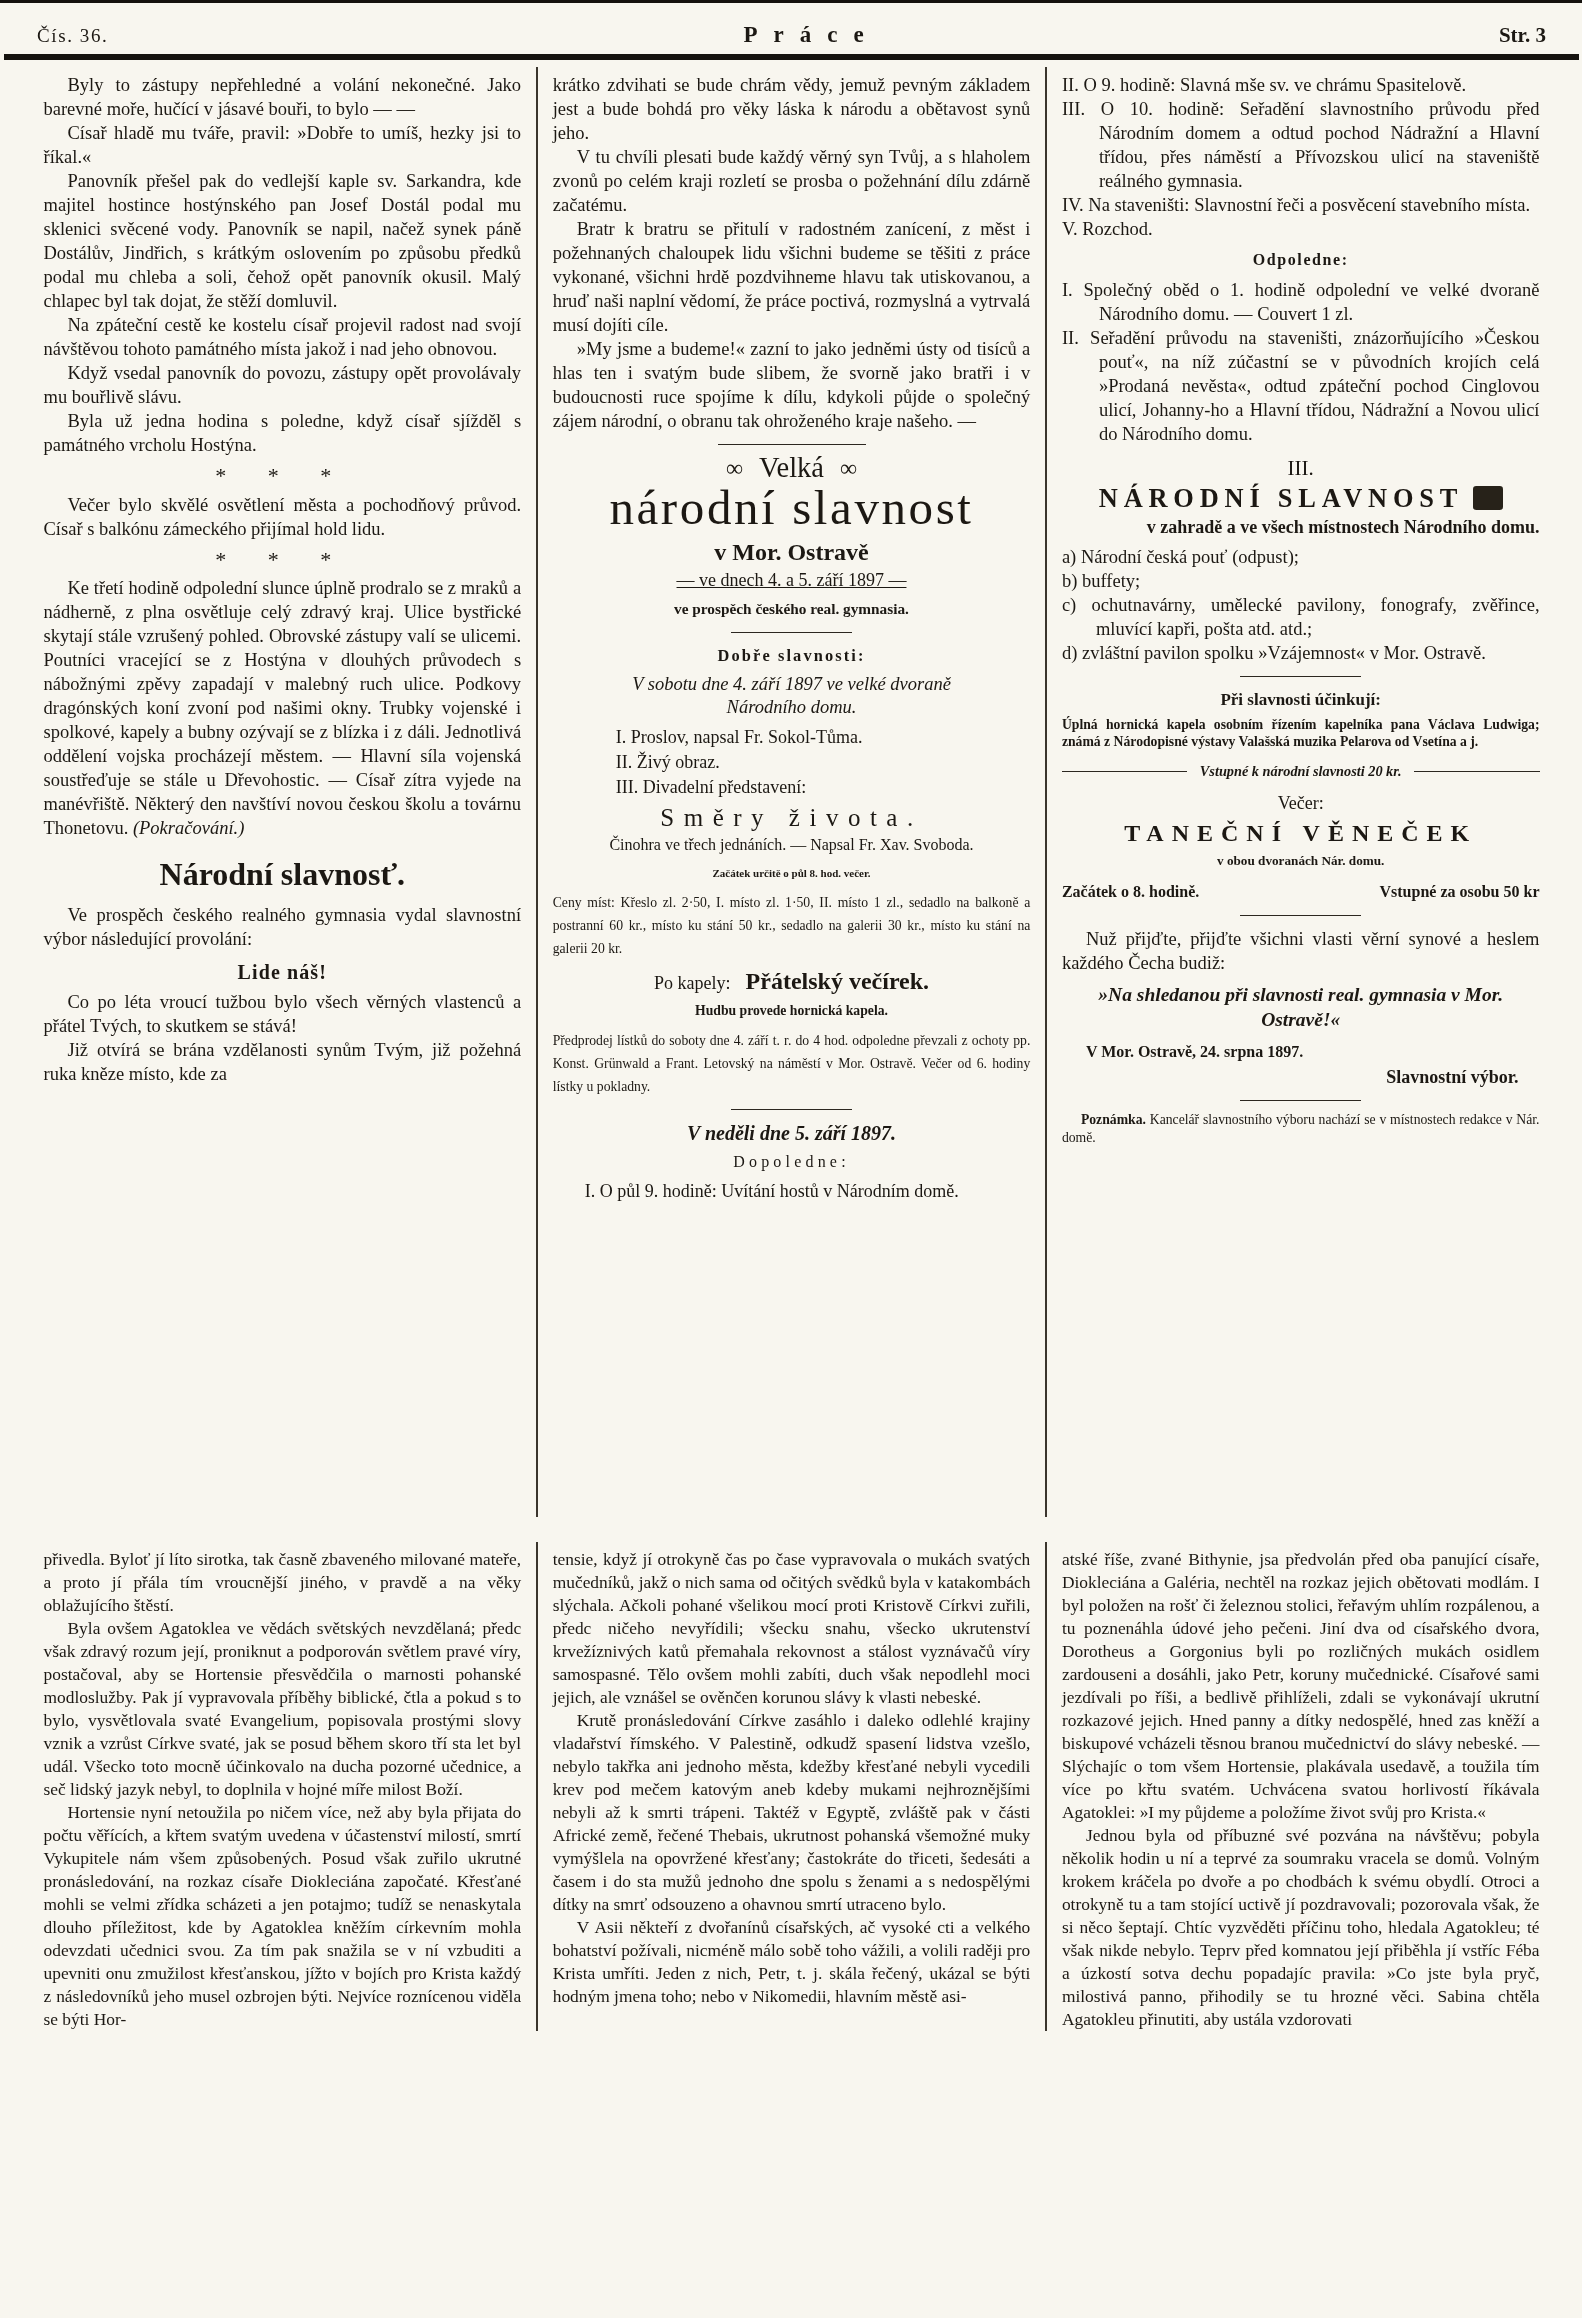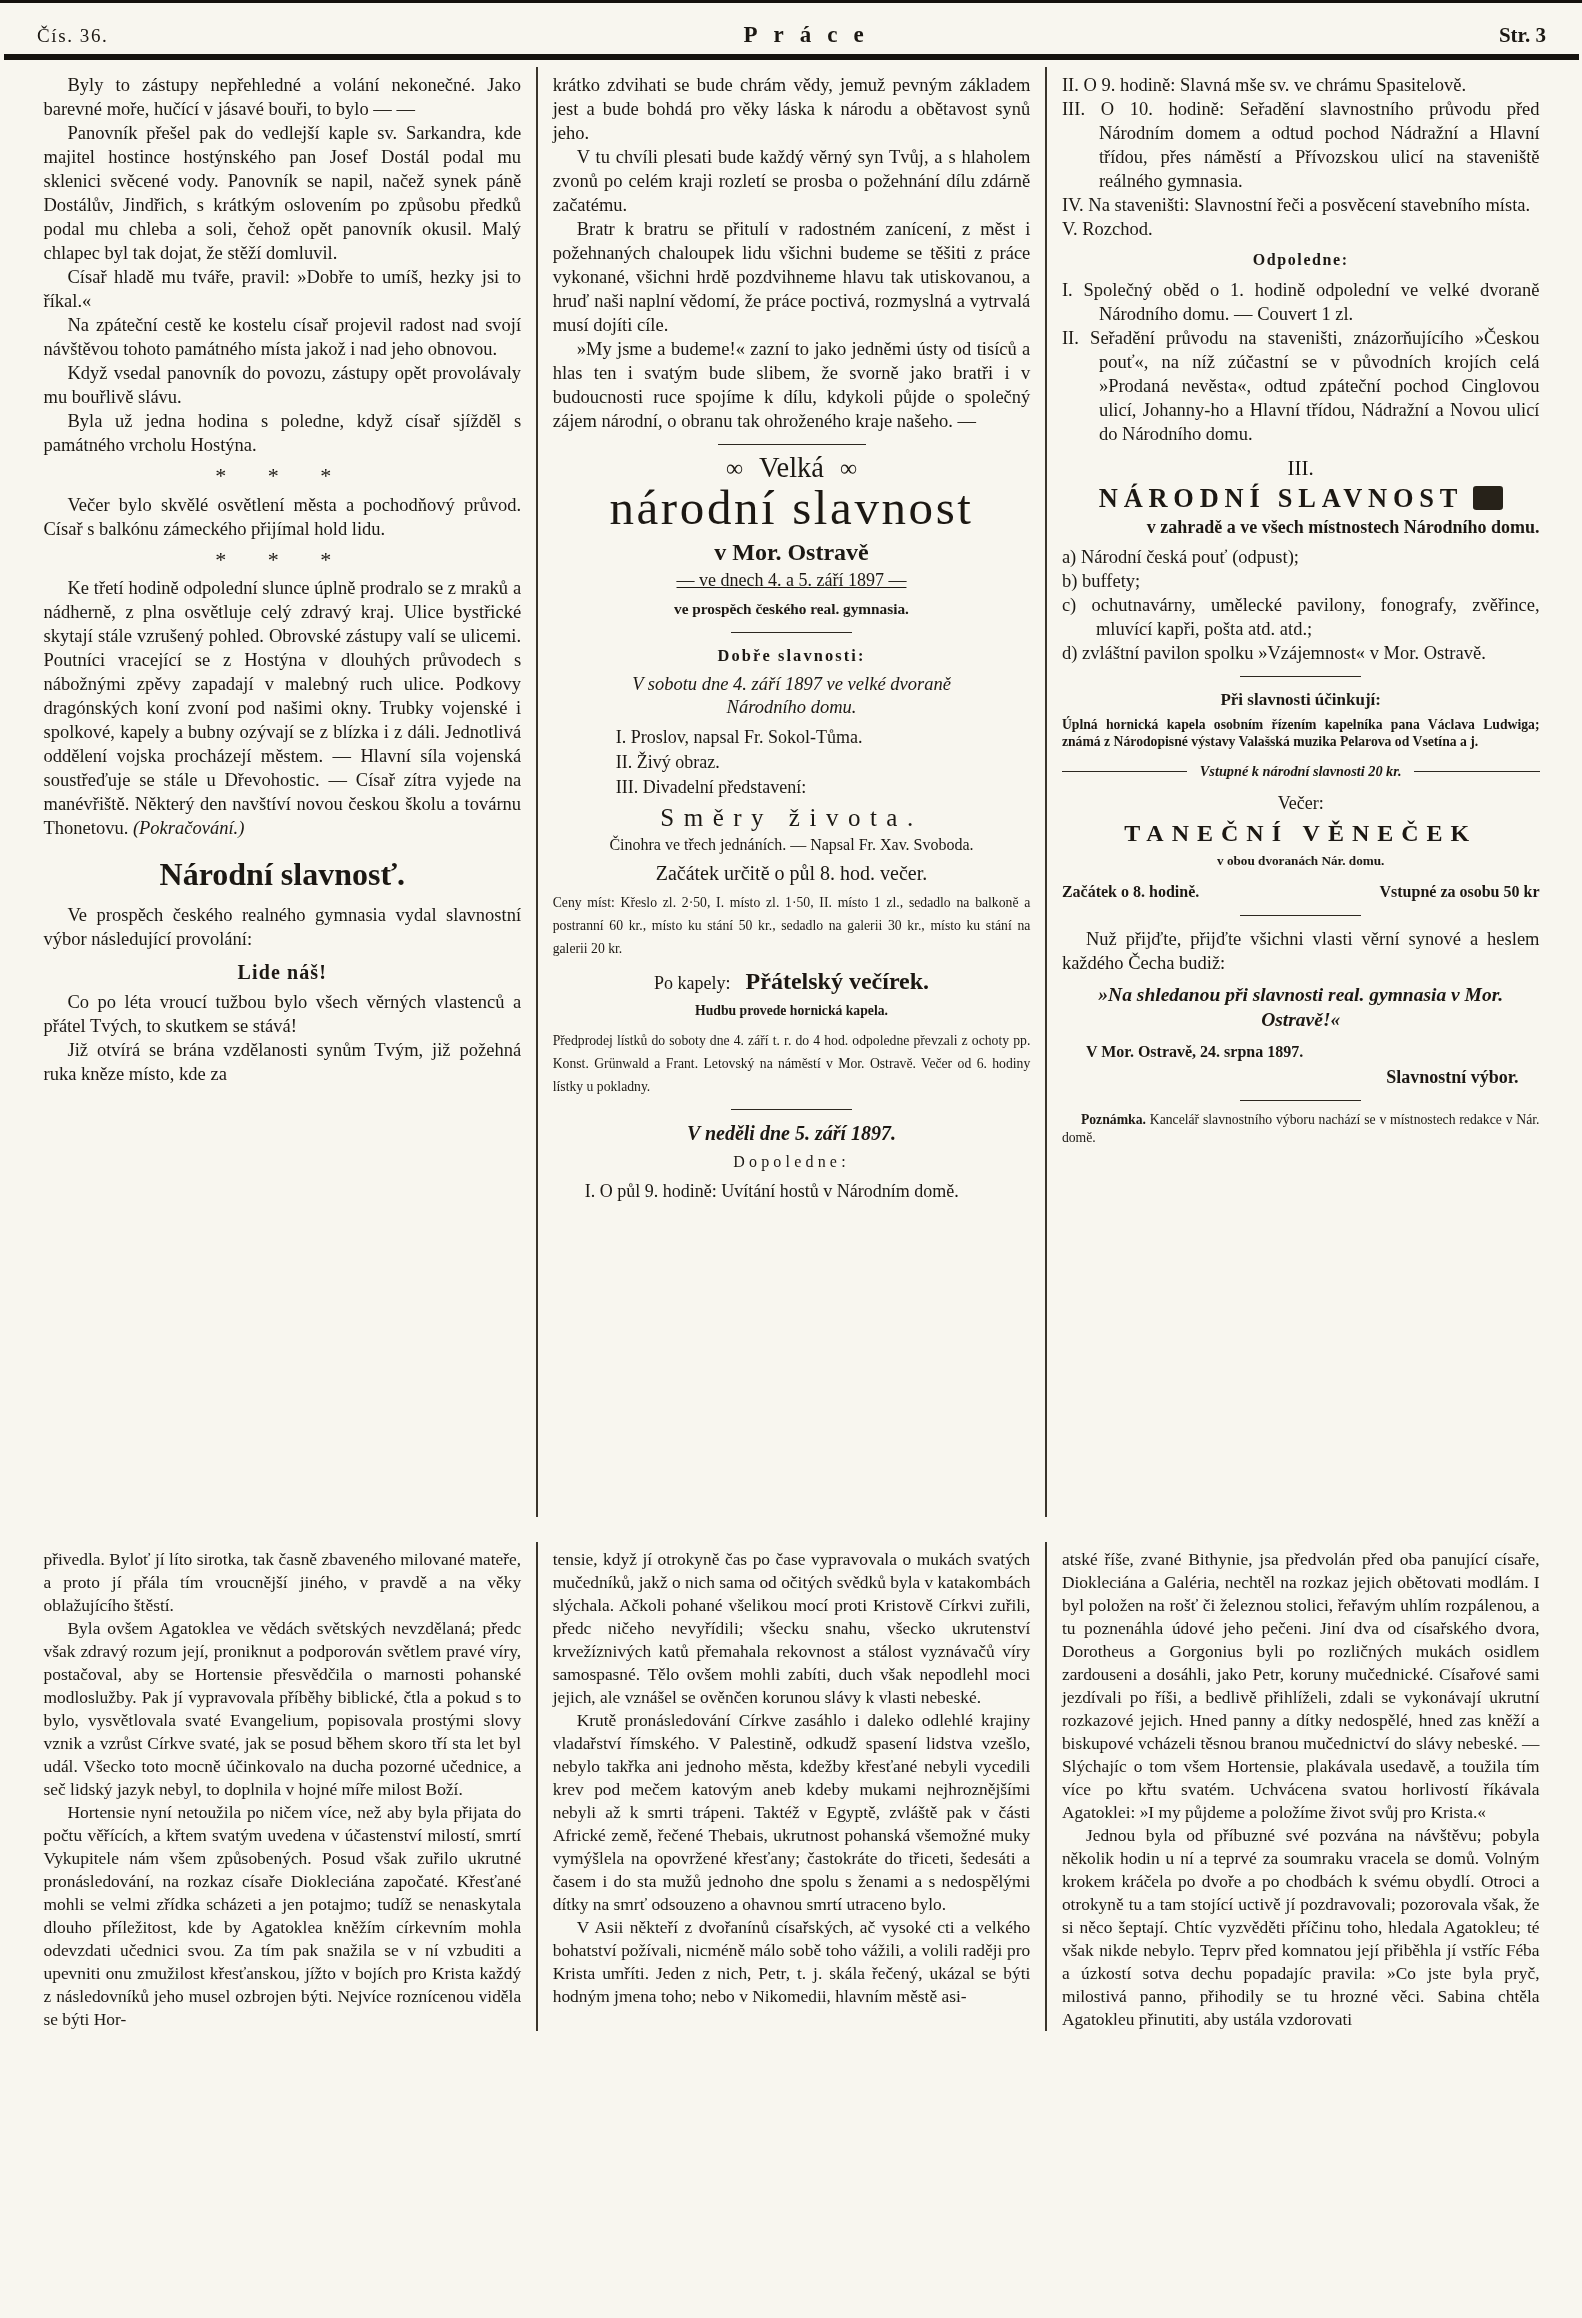--- a/index.html
+++ b/index.html
@@ -47,21 +47,21 @@
   .ad-title { font-size:49px; font-weight:normal; letter-spacing:2.6px; line-height:1.05; margin:2.1px 0 6.3px; white-space:nowrap; }
   .ad-place { font-size:24px; font-weight:bold; margin-bottom:4px; }
   .ad-dates { font-size:18px; margin:4.2px 0 5.3px;text-decoration:underline; }
   .ad-benefit { font-size:15.3px; font-weight:bold; margin:2.1px 0; }
   .ad-proglabel { font-size:16.4px; font-weight:bold; letter-spacing:2.1px; margin:3.2px 0 5.3px; }
   .ad-saturday { font-style:italic; font-size:18.5px; line-height:1.25; max-width:370px; margin:3.2px auto 5.3px; }
   .ad-items { text-align:left; margin:3.2px 0 2.1px 63px; }
   .ad-items p { text-indent:0; font-size:18px; line-height:25px; }
   .play-title { font-size:25px; letter-spacing:9.5px; margin:6.3px 0 5.3px; }
   .play-desc { font-size:16px; line-height:1.3; max-width:433px; margin:1.1px auto 5.3px; }
-  .start-line { font-size:20px; font-weight:normal; margin:4.2px 0 6.3px; }
+  .start-line { font-size:11px; font-weight:bold; margin:4.2px 0 6.3px; }
   .small-just { font-size:13.7px; line-height:23px; text-align:justify; text-indent:0; margin:3.2px 0; }
   .after-line { margin:8.4px 0 4.2px; }
   .after-label { font-size:18px; margin-right:10.6px; }
   .after-title { font-size:24px; font-weight:bold; }
   .music-line { font-size:13.7px; font-weight:bold; margin:2.1px 0 6.3px; }
   .sunday-line { font-size:20px; font-style:italic; font-weight:bold; margin:7.4px 0 5.3px; }
   .morning-label { font-size:16px; letter-spacing:4.2px; margin:3.2px 0 5.3px; }
   .sunday-item { text-align:left; font-size:18px; line-height:24px; margin-left:32px; padding-left:32px; text-indent:-32px; }
 
   
@@ -99,22 +99,22 @@
     <span class="title">Práce</span>
     <span class="pagenum">Str. 3</span>
   </header>
   <div class="mastrule"></div>
 
   <main class="section top-section">
 
     <div class="col">
       <div>
           <p class="para">Byly to zástupy nepřehledné a volání nekonečné. Jako barevné moře, hučící v jásavé bouři, to bylo — —</p>
+          <p class="para">Císař hladě mu tváře, pravil: »Dobře to umíš, hezky jsi to říkal.«</p>
           <p class="para">Panovník přešel pak do vedlejší kaple sv. Sarkandra, kde majitel hostince hostýnského pan Josef Dostál podal mu sklenici svěcené vody. Panovník se napil, načež synek páně Dostálův, Jindřich, s krátkým oslovením po způsobu předků podal mu chleba a soli, čehož opět panovník okusil. Malý chlapec byl tak dojat, že stěží domluvil.</p>
-          <p class="para">Císař hladě mu tváře, pravil: »Dobře to umíš, hezky jsi to říkal.«</p>
           <p class="para">Na zpáteční cestě ke kostelu císař projevil radost nad svojí návštěvou tohoto památného místa jakož i nad jeho obnovou.</p>
           <p class="para">Když vsedal panovník do povozu, zástupy opět provolávaly mu bouřlivě slávu.</p>
           <p class="para">Byla už jedna hodina s poledne, když císař sjížděl s památného vrcholu Hostýna.</p>
         </div>
       <div class="stars">*  *  *</div>
       <p class="para">Večer bylo skvělé osvětlení města a pochodňový průvod. Císař s balkónu zámeckého přijímal hold lidu.</p>
       <div class="stars">*  *  *</div>
       <p class="para"><span>Ke třetí hodině odpolední slunce úplně prodralo se z mraků a nádherně, z plna osvětluje celý zdravý kraj. Ulice bystřické skytají stále vzrušený pohled. Obrovské zástupy valí se ulicemi. Poutníci vracející se z Hostýna v dlouhých průvodech s nábožnými zpěvy zapadají v malebný ruch ulice. Podkovy dragónských koní zvoní pod našimi okny. Trubky vojenské i spolkové, kapely a bubny ozývají se z blízka i z dáli. Jednotlivá oddělení vojska procházejí městem. — Hlavní síla vojenská soustřeďuje se stále u Dřevohostic. — Císař zítra vyjede na manévřiště. Některý den navštíví novou českou školu a továrnu Thonetovu.</span> <span class="cont">(Pokračování.)</span></p>
       <h2 class="article-heading">Národní slavnosť.</h2>
       <p class="para">Ve prospěch českého realného gymnasia vydal slavnostní výbor následující provolání:</p>

